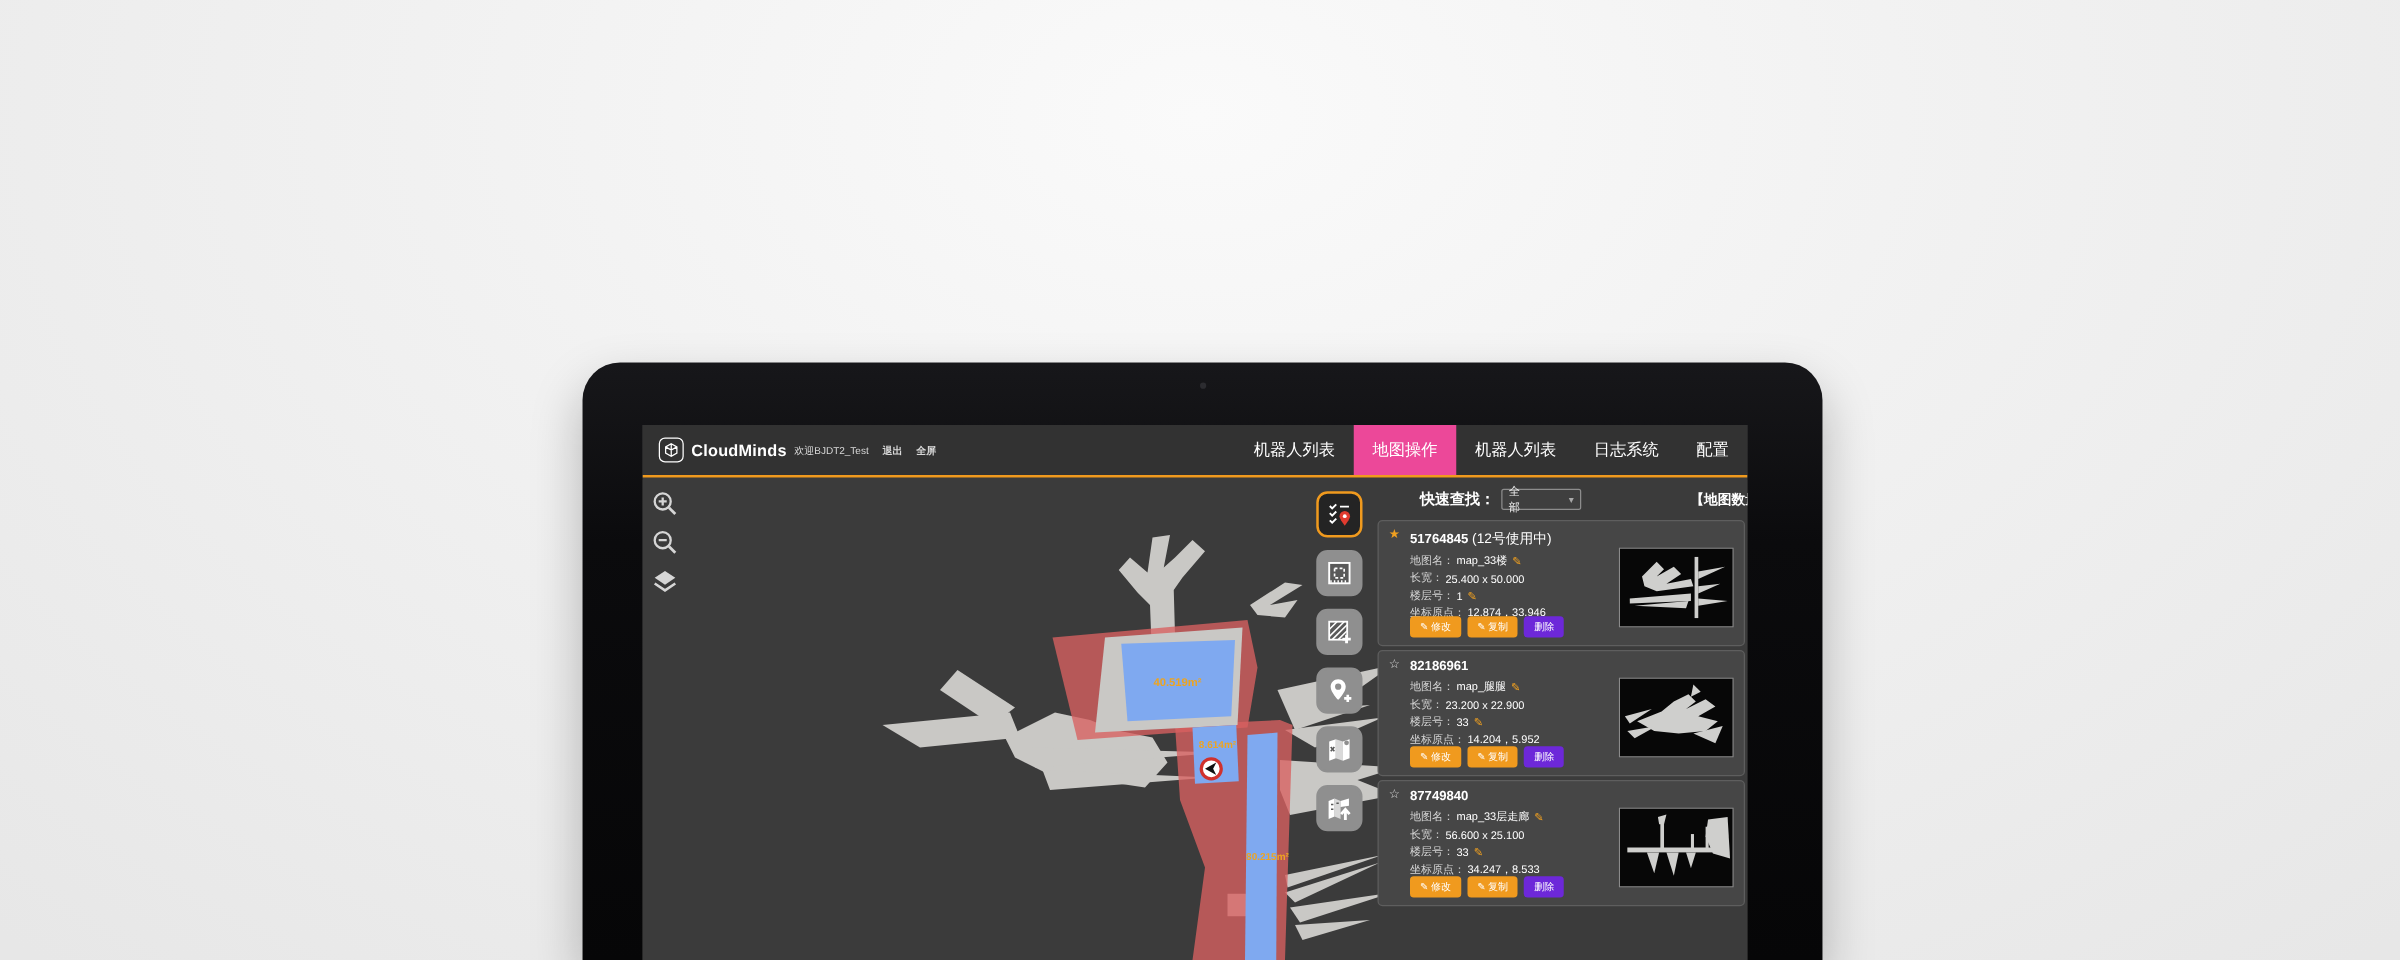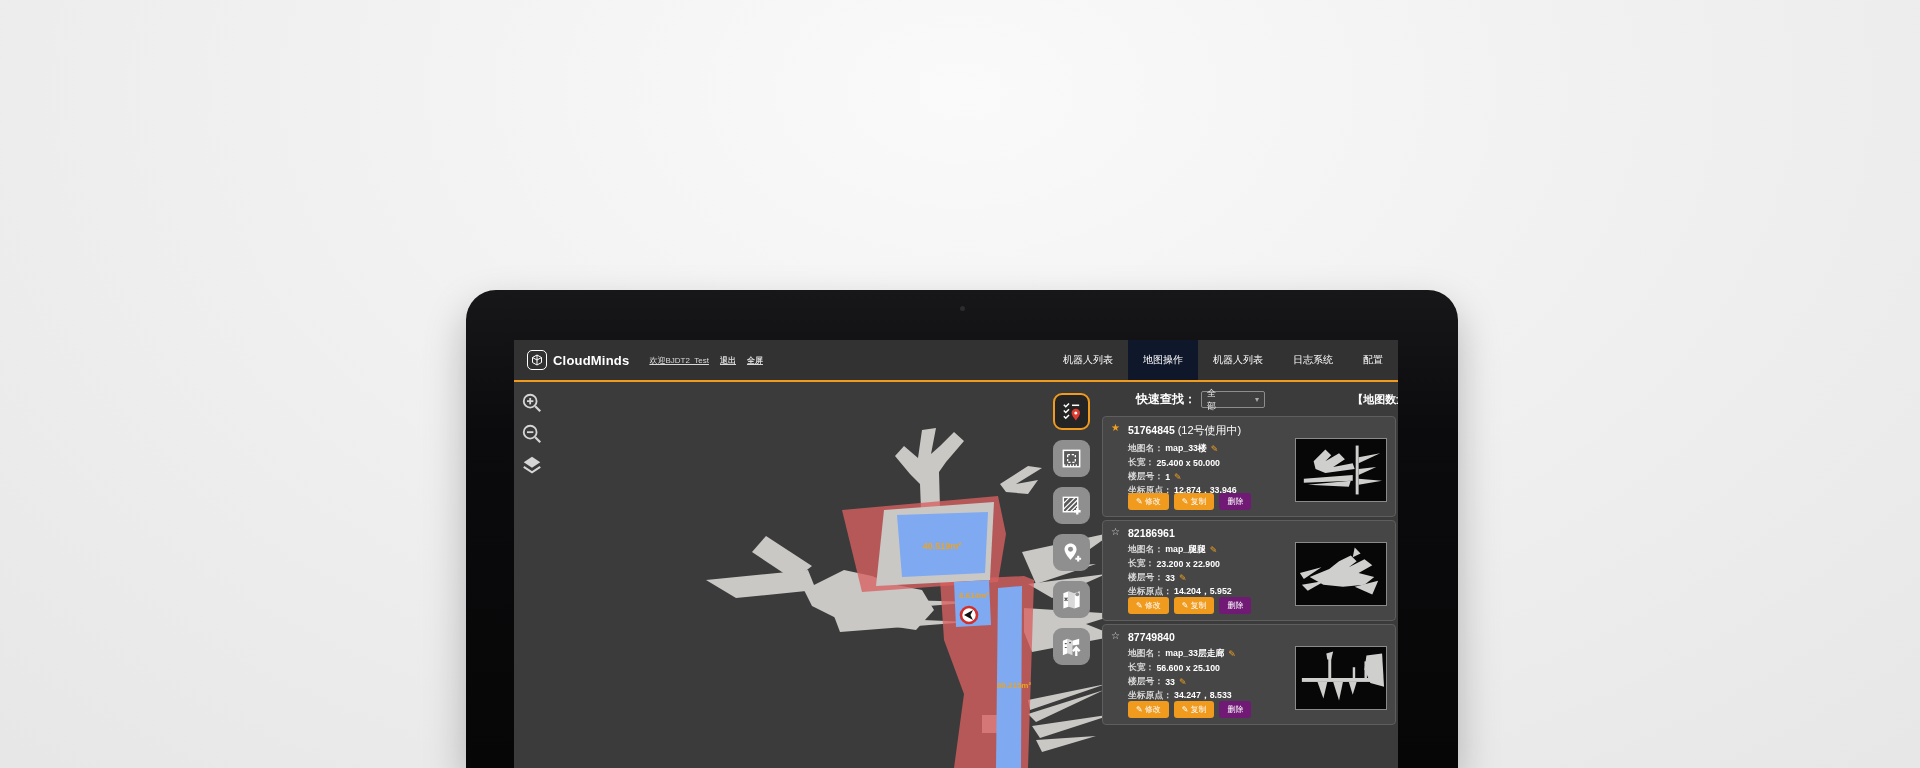--- a/index.html
+++ b/index.html
@@ -16,25 +16,25 @@
   .screen { position:absolute; left:48px; top:50px; width:884px; height:428px;
     background:#3b3b3b; overflow:hidden; }
 
   
   .hdr { position:absolute; left:0; top:0; width:884px; height:42px; background:#323232;
     border-bottom:2px solid #F09A1E; display:flex; align-items:center; color:#fff; }
   .logo { display:flex; align-items:center; margin-left:13px; gap:6px; }
   .logo-badge { width:20px; height:20px; border:1.6px solid #fff; border-radius:5px;
     display:flex; align-items:center; justify-content:center; }
   .brand { font-size:13px; font-weight:bold; letter-spacing:.2px; }
-  .welcome { margin-left:20px; font-size:8px; color:#d9d9d9; display:flex; gap:11px; align-items:center;text-decoration:underline; }
+  .welcome { margin-left:6px; font-size:8px; color:#d9d9d9; display:flex; gap:11px; align-items:center; }
   .welcome .lnk { cursor:pointer; font-weight:bold; }
   .nav { margin-left:auto; display:flex; height:100%; align-items:stretch; }
-  .nav-item { font-size:10px; padding:0 15px; display:flex; align-items:center; cursor:pointer; }
-  .nav-item.active { background:#0f172a; }
+  .nav-item { font-size:13px; padding:0 15px; display:flex; align-items:center; cursor:pointer; }
+  .nav-item.active { background:#ec4899; }
 
   
   .map-wrap { position:absolute; left:0; top:44px; width:884px; height:384px; background:#3b3b3b;text-align:center; }
   .map-tools { position:absolute; left:7px; top:8px; display:flex; flex-direction:column; gap:9px; z-index:5; }
   .mt-btn { width:22px; height:22px; cursor:pointer; }
   .area-label { font-weight:bold; fill:#EDA422; }
 
   
   .side-tools { position:absolute; left:539px; top:9px; display:flex; flex-direction:column; gap:10px; z-index:6; }
   .tool { width:37px; height:37px; border-radius:9px; background:#8f8f8f; border:2px solid #8f8f8f;
@@ -51,31 +51,31 @@
   .qf-select .chev { margin-left:auto; font-size:8px; color:#aaa; }
   .qf-count { margin-left:auto; font-size:11px; font-weight:bold; }
 
   .cards { position:absolute; left:0px; top:32px; width:294px; display:flex; flex-direction:column; gap:3px; }
   .card { position:relative; height:101px; background:#464646; border:1px solid #5e5e5e;
     border-radius:4px; padding:6px 8px; }
   .star { position:absolute; left:8px; top:5px; font-size:10px; color:#dcdcdc; cursor:pointer; }
   .star.filled { color:#F0A020; }
   .card-title { margin-left:17px; font-size:10.5px; font-weight:bold; }
   .card-status { font-weight:normal; font-size:11px; }
-  .rows { margin-left:17px; margin-top:4px; font-size:8.8px; color:#e8e8e8;font-weight:bold; }
+  .rows { margin-left:17px; margin-top:4px; font-size:8.8px; color:#e8e8e8; }
   .row { height:14px; display:flex; align-items:center; }
   .rl { color:#d6d6d6; }
   .rv { margin-left:2px; color:#fff; }
   .pencil { margin-left:4px; color:#F0A020; font-size:9px; cursor:pointer; }
   .abtns { position:absolute; left:25px; bottom:6px; display:flex; gap:5px; }
   .abtn { border:none; border-radius:3px; color:#fff; font-size:8px; padding:3px 8px;
     cursor:pointer; display:flex; align-items:center; gap:2px;
     font-family:"Liberation Sans","DejaVu Sans",sans-serif; }
   .abtn.orange { background:#F09A1E; }
-  .abtn.gray { background:#701a75; }
+  .abtn.gray { background:#6d28d9; }
   .thumb { position:absolute; right:8px; top:21px; width:92px; height:64px; background:#070707;
     border:1px solid #8a8a8a; }
 </style>
 </head>
 <body>
 
 <div class="laptop">
   <div class="webcam"></div>
   <div class="screen">
 

